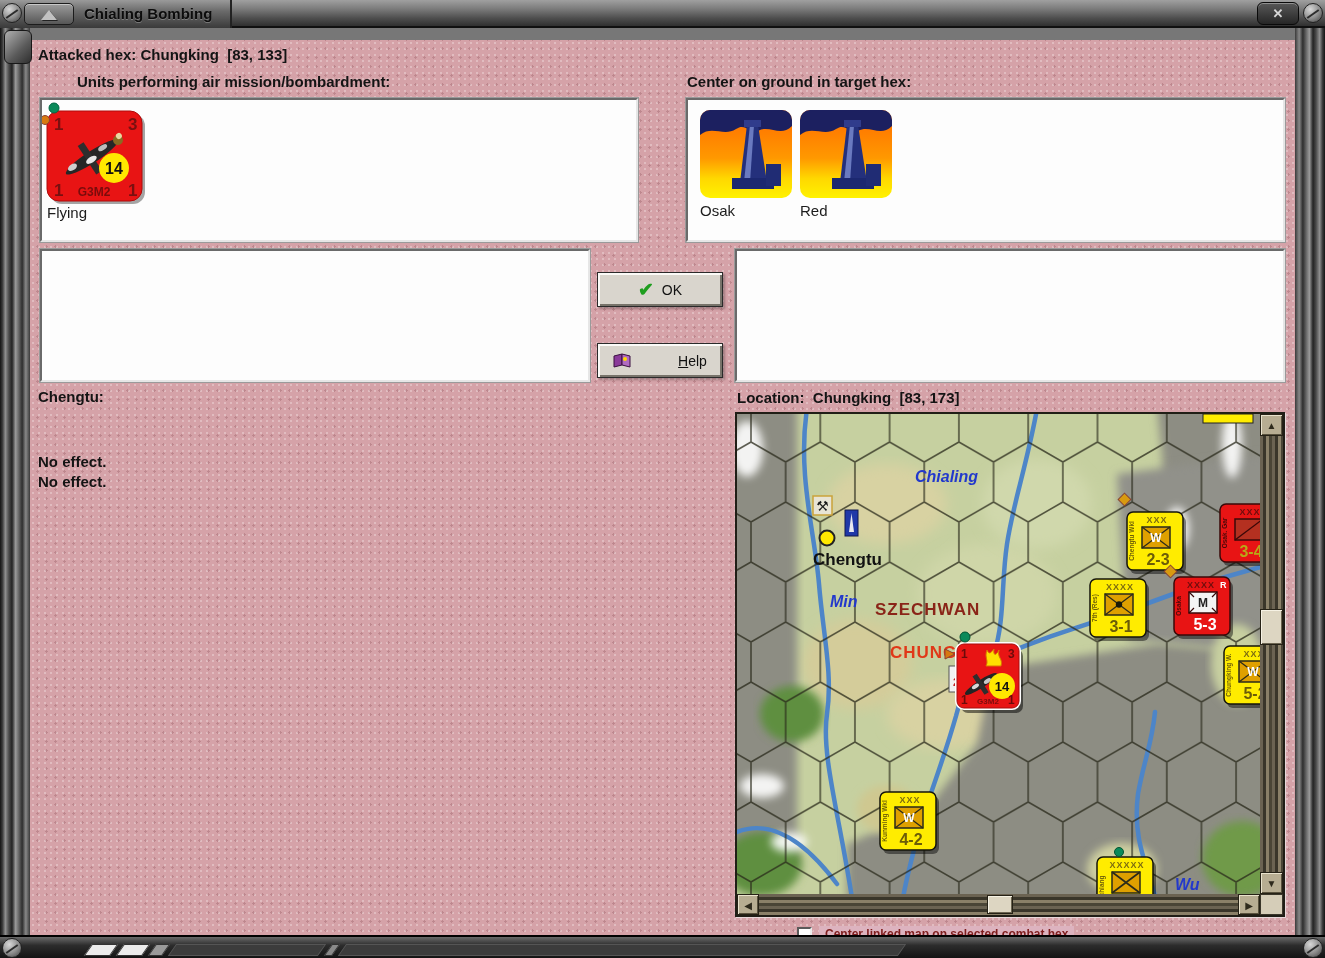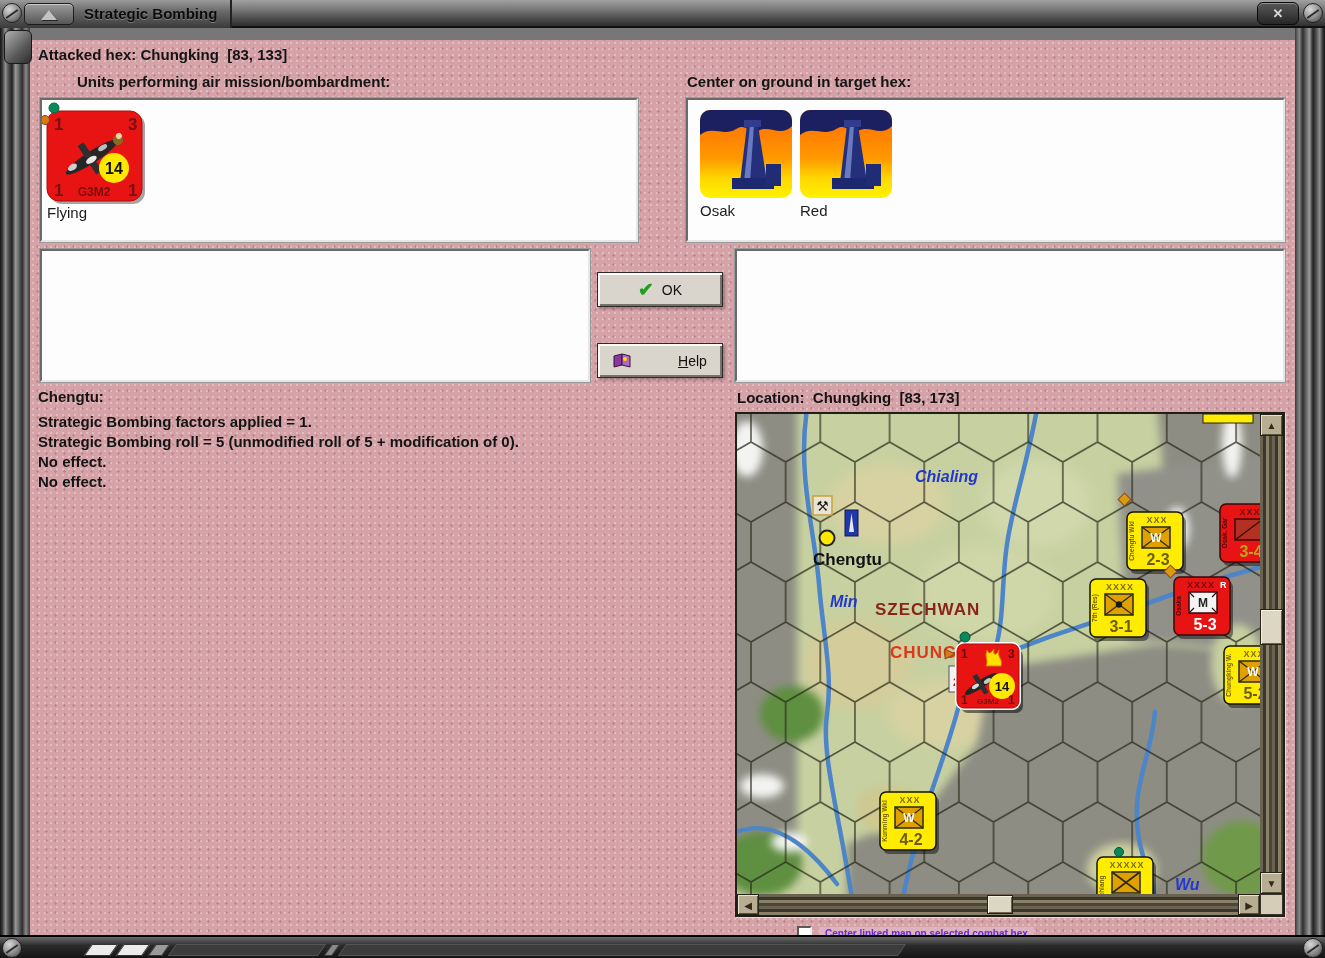--- a/index.html
+++ b/index.html
@@ -73,21 +73,21 @@
   .sbtn{position:absolute;background:#b7ad92;border:1px solid #262216;
     box-shadow:inset 1px 1px 0 #e9e2cd,inset -1px -1px 0 #59523e;
     color:#2e2a1c;font-size:10px;text-align:center;}
   .thumb{position:absolute;background:#ddd6c2;border:1px solid #262216;
     box-shadow:inset 1px 1px 0 #f6f2e4,inset -1px -1px 0 #6b6450;}
   .corner{position:absolute;right:0;bottom:0;width:23px;height:21px;background:#d5cdb8;border:1px solid #3a362a;}
   
   .cbrow{position:absolute;left:767px;top:886px;display:flex;align-items:center;}
   .cbox{width:15px;height:15px;background:#fff;border:2px solid;
     border-color:#5a5a5a #eee #eee #5a5a5a;margin-right:7px;}
-  .cblabel{font-size:10px;font-weight:bold;color:#6d28d9;background:#ddb3bf;padding:1px 6px;}
+  .cblabel{font-size:12px;font-weight:bold;color:#7f1d1d;background:#ddb3bf;padding:1px 6px;}
   
   text{font-family:"Liberation Sans",sans-serif;}
   .ech{font-size:9px;font-weight:bold;fill:#7c6c10;text-anchor:middle;letter-spacing:1px;}
   .red .ech{fill:#6e0e0e;}
   .flagR{font-size:9px;font-weight:bold;fill:#fff;}
   .str{font-size:16px;font-weight:bold;text-anchor:middle;}
   .strY{fill:#6b5c08;}.strW{fill:#ffffff;}.strO{fill:#b8a818;}
   .symL{font-size:12px;font-weight:bold;fill:#fff;text-anchor:middle;}
   .symM{font-size:12px;font-weight:bold;fill:#222;text-anchor:middle;}
   .vname{font-size:6.5px;font-weight:bold;fill:#6b5c08;text-anchor:middle;}
@@ -107,21 +107,21 @@
 <body>
 
 <div class="window">
 
   <div class="titlebar">
     <div class="titletab"></div>
     <div class="screw" style="left:2px;top:3px;"></div>
     <div class="shadebtn">
         <div class="tri"></div>
       </div>
-    <span class="wtitle">Strategic Bombing</span>
+    <span class="wtitle">Chialing Bombing</span>
     <div class="closebtn"><span>✕</span></div>
     <div class="screw" style="right:2px;top:3px;"></div>
   </div>
 
   <div class="frameL"></div>
   <div class="frameR"></div>
   <div class="hinge"></div>
 
   <div class="bottombar">
     <div class="screw" style="left:2px;top:1px;"></div>
@@ -212,22 +212,20 @@
     <button class="btn" style="left:567px;top:303px;gap:47px;">
       <svg width="18" height="15">
         <path d="M1,3 L9,1 L9,12 L1,14 Z" fill="#8a3a9a" stroke="#3a1040" stroke-width="1"></path>
         <path d="M17,3 L9,1 L9,12 L17,14 Z" fill="#b06ac0" stroke="#3a1040" stroke-width="1"></path>
         <circle cx="12" cy="6" r="2" fill="#ffd800"></circle>
       </svg>
       <span><span class="u">H</span><span>elp</span></span>
     </button>
 
     <div class="h" style="left:8px;top:348px;">Chengtu:</div>
-    <div class="rline" style="left:8px;top:372px;">Strategic Bombing factors applied = 1.</div>
-    <div class="rline" style="left:8px;top:392px;">Strategic Bombing roll = 5 (unmodified roll of 5 + modification of 0).</div>
     <div class="rline" style="left:8px;top:412px;">No effect.</div>
     <div class="rline" style="left:8px;top:432px;">No effect.</div>
 
     <div class="h" style="left:707px;top:349px;">Location:  Chungking  [83, 173]</div>
 
     <div class="mapbox">
       <div class="mapviewport">
       <svg width="523" height="480" viewBox="0 0 523 480">
         <defs>
           <filter id="blr">

